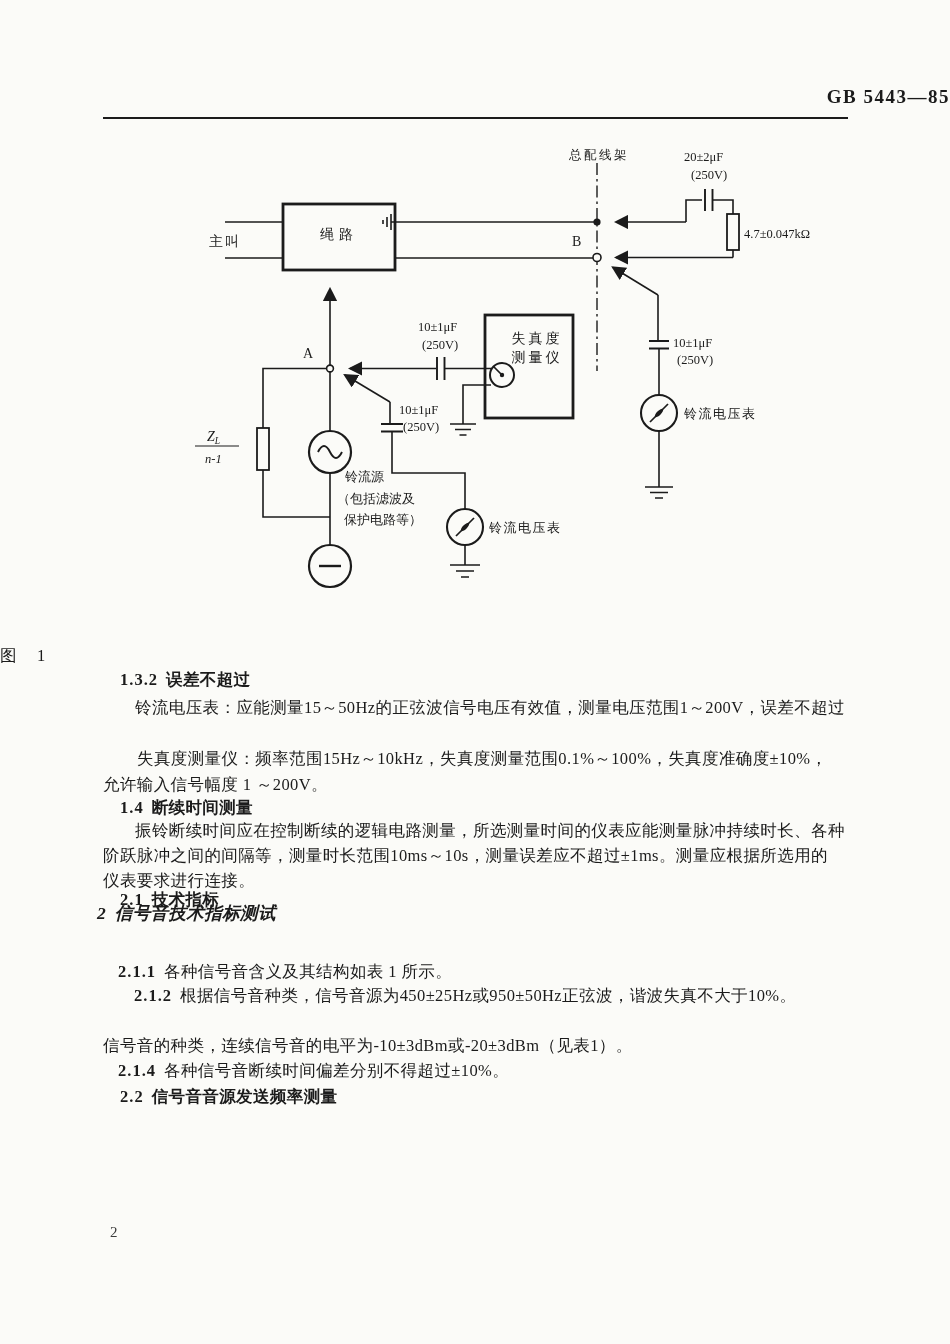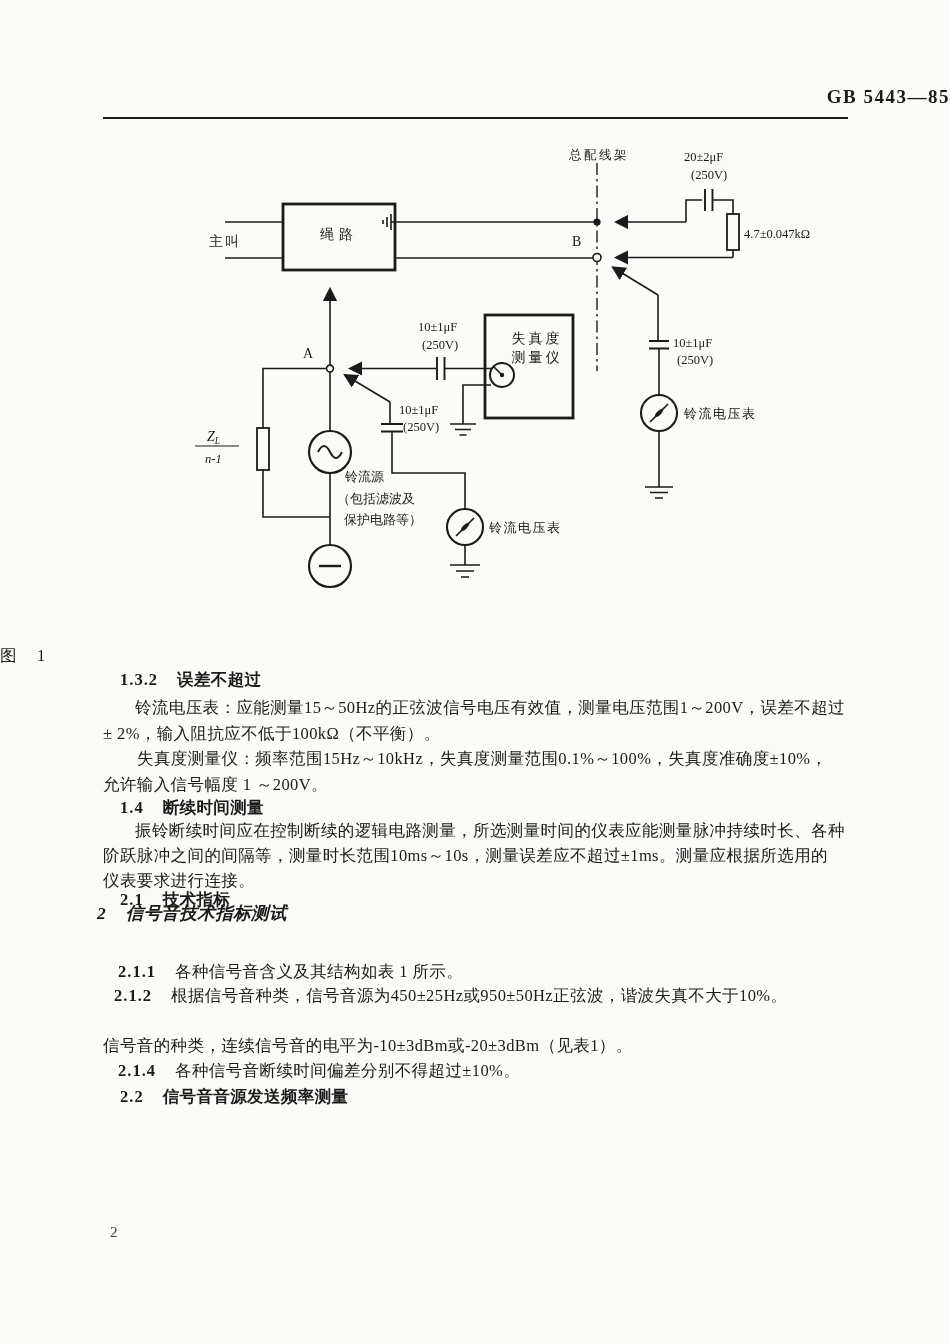--- a/index.html
+++ b/index.html
@@ -12,21 +12,21 @@
     position:absolute; top:86px; left:0; width:100%; text-align:right;
     font-size:19px; font-weight:bold; letter-spacing:1.5px;
   }
   .rule { position:absolute; top:117px; left:103px; width:745px; height:2px; background:#1b1b1b; }
   .diagram { position:absolute; top:140px; left:0; width:950px; height:510px; }
   .figcap {
     position:absolute; top:645px; left:0; width:100%; 
     font-size:16.5px; letter-spacing:2px;
   }
   .bl { position:absolute; white-space:nowrap; font-size:16.5px; letter-spacing:0.4px; }
-  .bl .num { font-weight:bold; margin-right:19px; letter-spacing:1px; }
+  .bl .num { font-weight:bold; margin-right:8px; letter-spacing:1px; }
   .bl .num:empty { margin-right:0; }
   .h { font-weight:bold; }
   .ch { font-weight:bold; font-size:17.5px;font-style:italic; }
   .pageno { position:absolute; top:1224px; left:110px; font-size:15px; color:#3a3a3a; }
   svg text { fill:#1b1b1b; font-family:"Liberation Serif", serif; }
   .wire { stroke:#1b1b1b; stroke-width:1.6; fill:none; }
   .thick { stroke:#1b1b1b; stroke-width:2.8; fill:none; }
   .plate { stroke:#1b1b1b; stroke-width:1.9; fill:none; }
 </style>
 </head>
@@ -160,29 +160,28 @@
       <path class="wire" d="M465,545 V565"></path>
       <path class="wire" d="M450,565 H480 M456,571 H474 M461,577 H469"></path>
       <text x="489" y="532" font-size="13" letter-spacing="1.5">铃流电压表</text>
     </g>
   </svg>
 
   <div class="figcap">图　1</div>
 
   <div class="bl h" style="top:669px;left:120px"><span class="num">1.3.2</span><span>误差不超过</span></div>
   <div class="bl" style="top:697px;left:135px"><span class="num"></span><span>铃流电压表：应能测量15～50Hz的正弦波信号电压有效值，测量电压范围1～200V，误差不超过</span></div>
-  <div class="bl" style="top:723px;left:103px"><span class="num"></span><span>± 2%，输入阻抗应不低于100kΩ（不平衡）。</span></div>
   <div class="bl" style="top:748px;left:137px"><span class="num"></span><span>失真度测量仪：频率范围15Hz～10kHz，失真度测量范围0.1%～100%，失真度准确度±10%，</span></div>
   <div class="bl" style="top:774px;left:103px"><span class="num"></span><span>允许输入信号幅度 1 ～200V。</span></div>
   <div class="bl h" style="top:797px;left:120px"><span class="num">1.4</span><span>断续时间测量</span></div>
   <div class="bl" style="top:820px;left:135px"><span class="num"></span><span>振铃断续时间应在控制断续的逻辑电路测量，所选测量时间的仪表应能测量脉冲持续时长、各种</span></div>
   <div class="bl" style="top:845px;left:103px"><span class="num"></span><span>阶跃脉冲之间的间隔等，测量时长范围10ms～10s，测量误差应不超过±1ms。测量应根据所选用的</span></div>
   <div class="bl" style="top:870px;left:103px"><span class="num"></span><span>仪表要求进行连接。</span></div>
   <div class="bl ch" style="top:901px;left:97px"><span class="num">2</span><span>信号音技术指标测试</span></div>
   <div class="bl h" style="top:889px;left:120px"><span class="num">2.1</span><span>技术指标</span></div>
   <div class="bl" style="top:961px;left:118px"><span class="num">2.1.1</span><span>各种信号音含义及其结构如表 1 所示。</span></div>
-  <div class="bl" style="top:985px;left:114px"><span class="num">2.1.2</span><span>根据信号音种类，信号音源为450±25Hz或950±50Hz正弦波，谐波失真不大于10%。</span></div>
+  <div class="bl" style="top:985px;left:134px"><span class="num">2.1.2</span><span>根据信号音种类，信号音源为450±25Hz或950±50Hz正弦波，谐波失真不大于10%。</span></div>
   <div class="bl" style="top:1035px;left:103px"><span class="num"></span><span>信号音的种类，连续信号音的电平为-10±3dBm或-20±3dBm（见表1）。</span></div>
   <div class="bl" style="top:1060px;left:118px"><span class="num">2.1.4</span><span>各种信号音断续时间偏差分别不得超过±10%。</span></div>
   <div class="bl h" style="top:1086px;left:120px"><span class="num">2.2</span><span>信号音音源发送频率测量</span></div>
 
   <div class="pageno">2</div>
 </div>
 
 </body></html>

